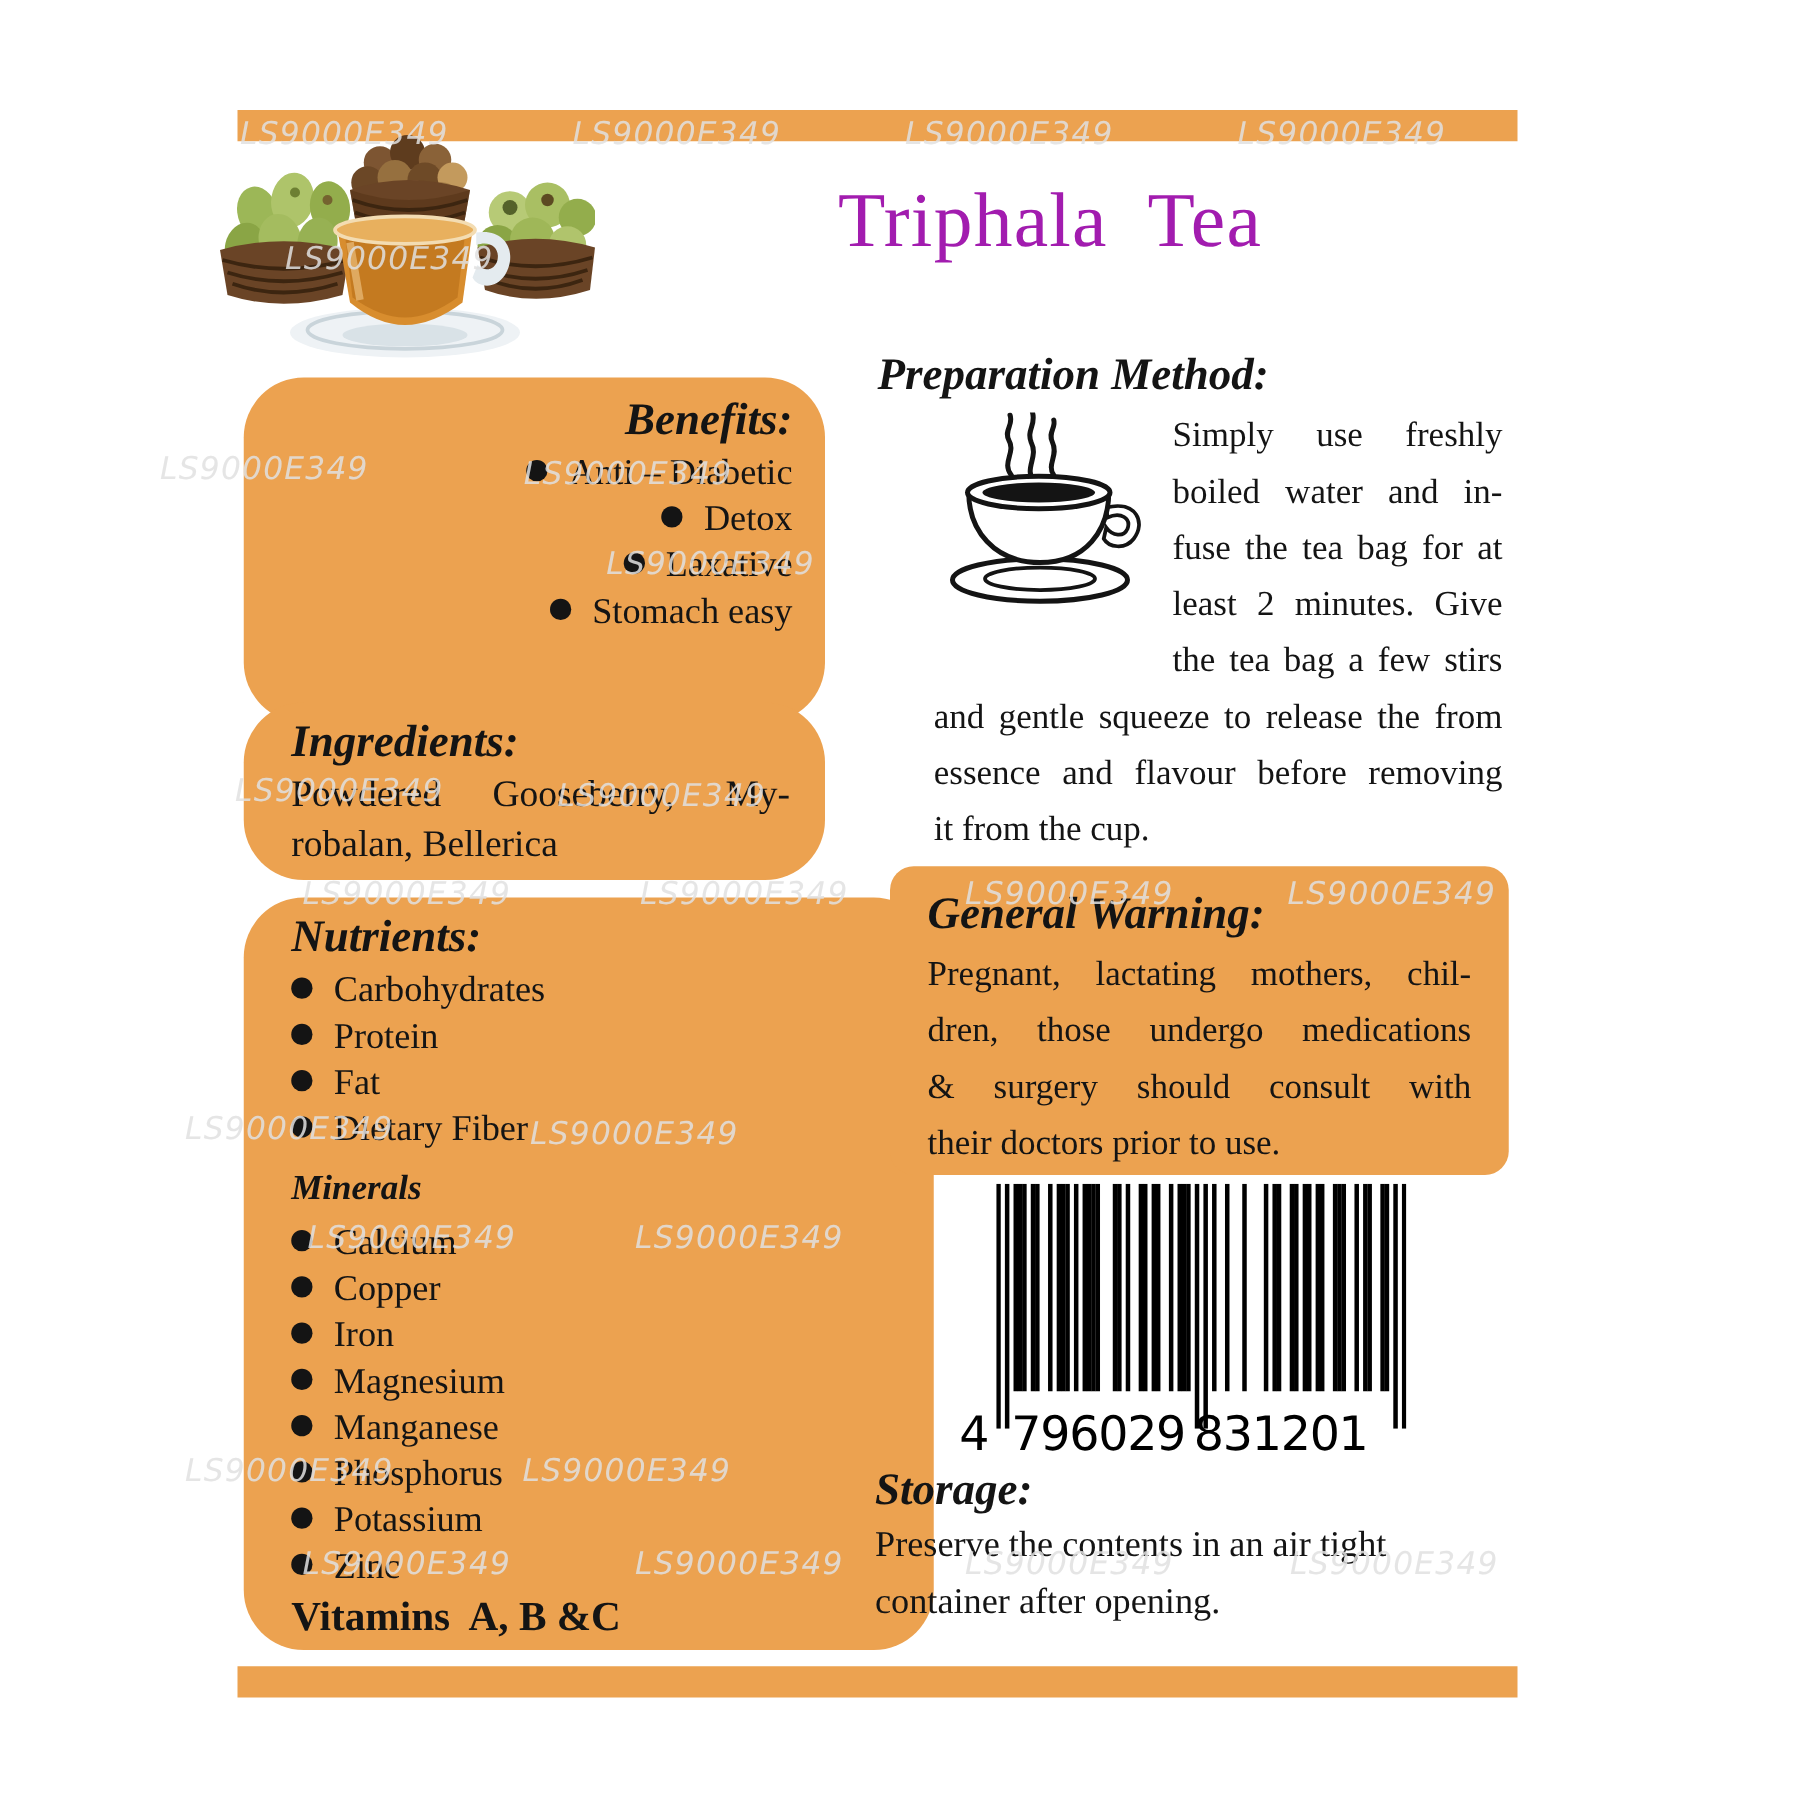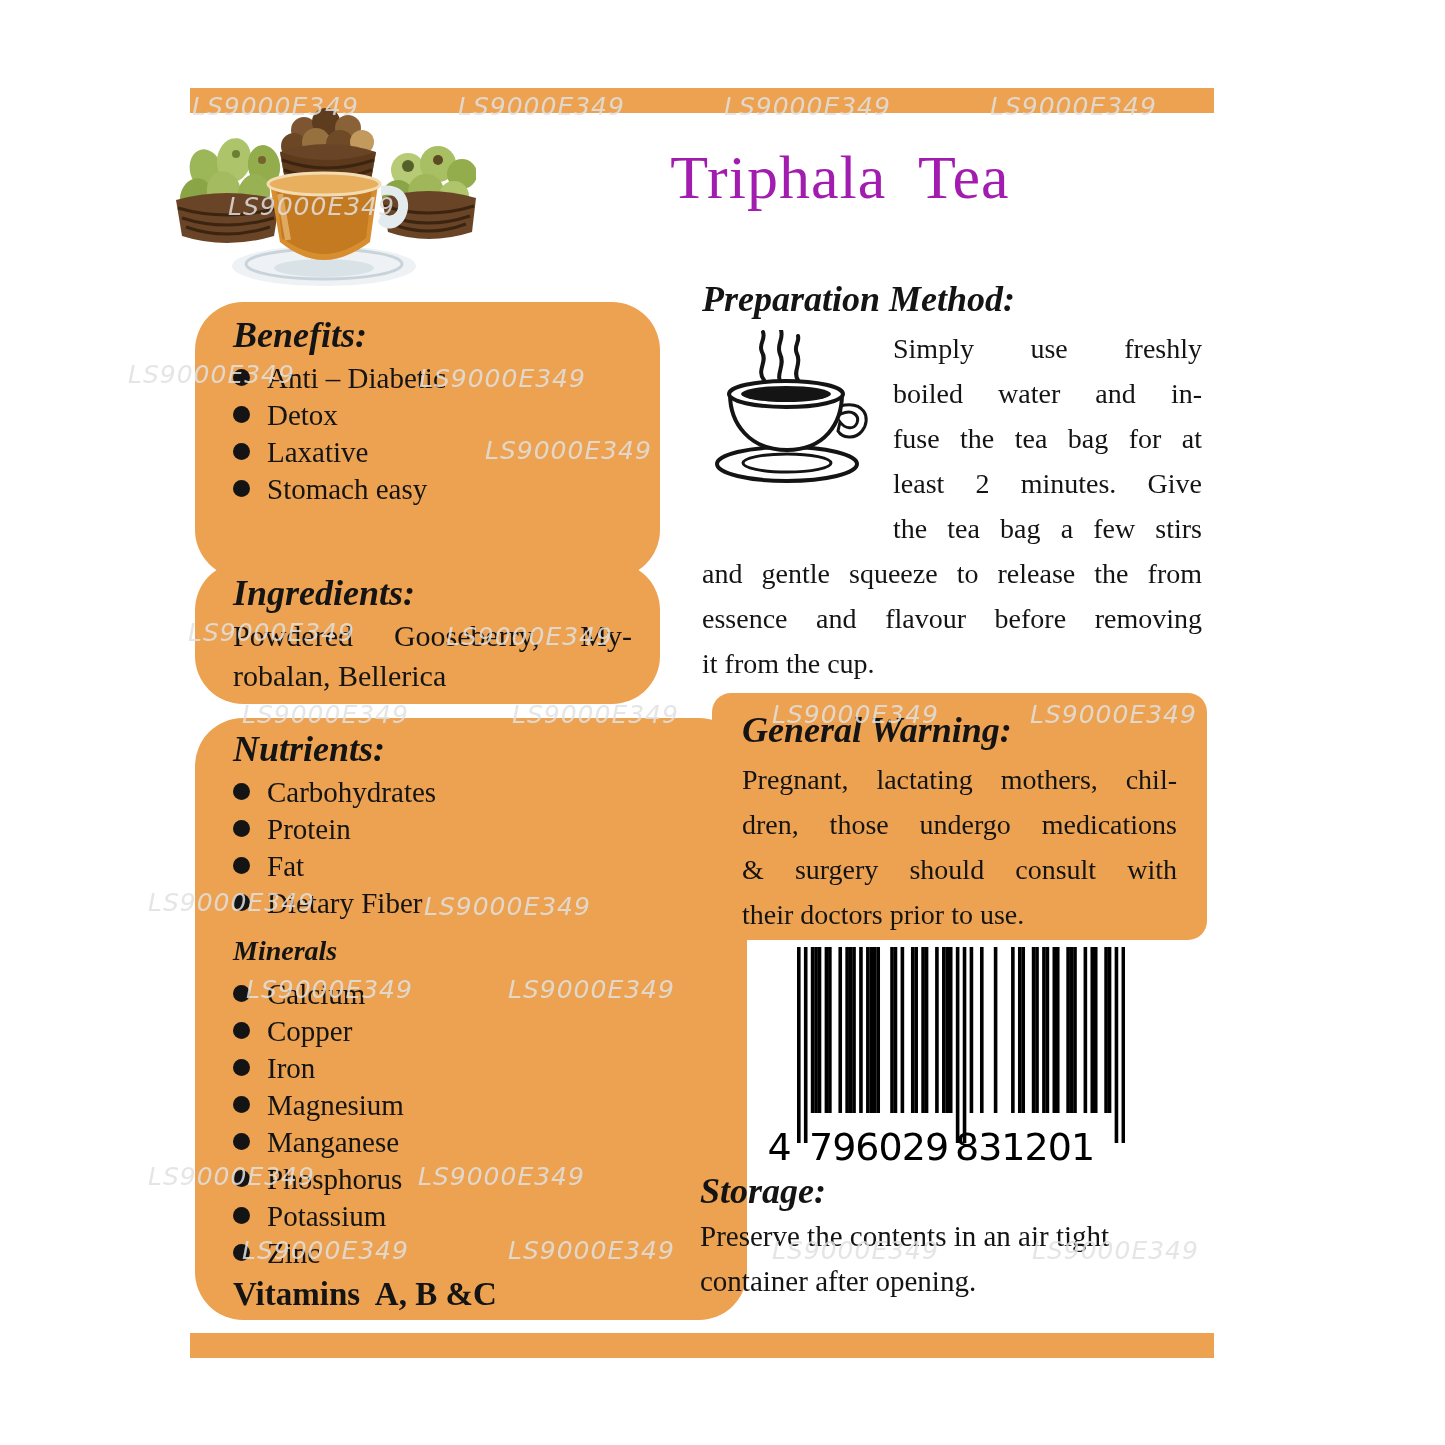--- a/index.html
+++ b/index.html
@@ -14,42 +14,42 @@
 
   
   #page-title{position:absolute;left:540px;top:142px;width:600px;text-align:center;
       font-size:62px;font-weight:400;white-space:pre;color:#a21caf;letter-spacing:1px;}
 
   
   #product-photo{position:absolute;left:176px;top:108px;width:300px;height:184px;}
 
   
   .obox{position:absolute;background:var(--accent);border-radius:48px;box-sizing:border-box;}
-  #benefits-box{left:195px;top:302px;width:465px;height:276px;padding:10px 26px 12px 38px;}
+  #benefits-box{left:195px;top:302px;width:465px;height:276px;padding:10px 26px 12px 38px;text-align:right;}
   #ingredients-box{left:195px;top:562px;width:465px;height:142px;padding:8px 28px 0 38px;}
   #nutrients-box{left:195px;top:718px;width:552px;height:602px;padding:8px 26px 0 38px;}
   #warning-box{left:712px;top:693px;width:495px;height:247px;padding:14px 30px 0 30px;border-radius:19px;}
 
   .hd{font-size:36px;font-weight:700;font-style:italic;line-height:46px;white-space:nowrap;}
 
   ul.blist{list-style:none;margin:2px 0 0 0;padding:0;}
   ul.blist li{font-size:29px;line-height:37px;white-space:nowrap;}
   ul.blist li::before{content:"";display:inline-block;width:17px;height:17px;border-radius:50%;
       background:#141414;margin-right:17px;vertical-align:2px;}
 
   #minerals-heading{margin-top:6px;font-size:28px;}
   #vitamins-line{margin-top:4px;font-size:33px;font-weight:700;white-space:pre;}
 
   .bodyline{font-size:28px;line-height:40px;white-space:nowrap;}
   .jline{text-align:justify;text-align-last:justify;}
   .jline.last{text-align-last:left;}
 
   
   #prep-section{position:absolute;left:702px;top:276px;width:500px;}
-  #prep-para{margin-top:4px;}
+  #prep-para{margin-top:4px;margin-left:45px;}
   #prep-para .bodyline{line-height:45px;}
   #teacup-icon{float:left;width:175px;height:170px;margin:4px 16px 14px 0;}
 
   
   #warning-box .bodyline{line-height:45px;}
   #warning-box .hd{margin-bottom:4px;}
 
   
   #barcode{position:absolute;left:797px;top:947px;width:328px;height:222px;}
   #barcode-svg{position:absolute;left:0;top:0;}

